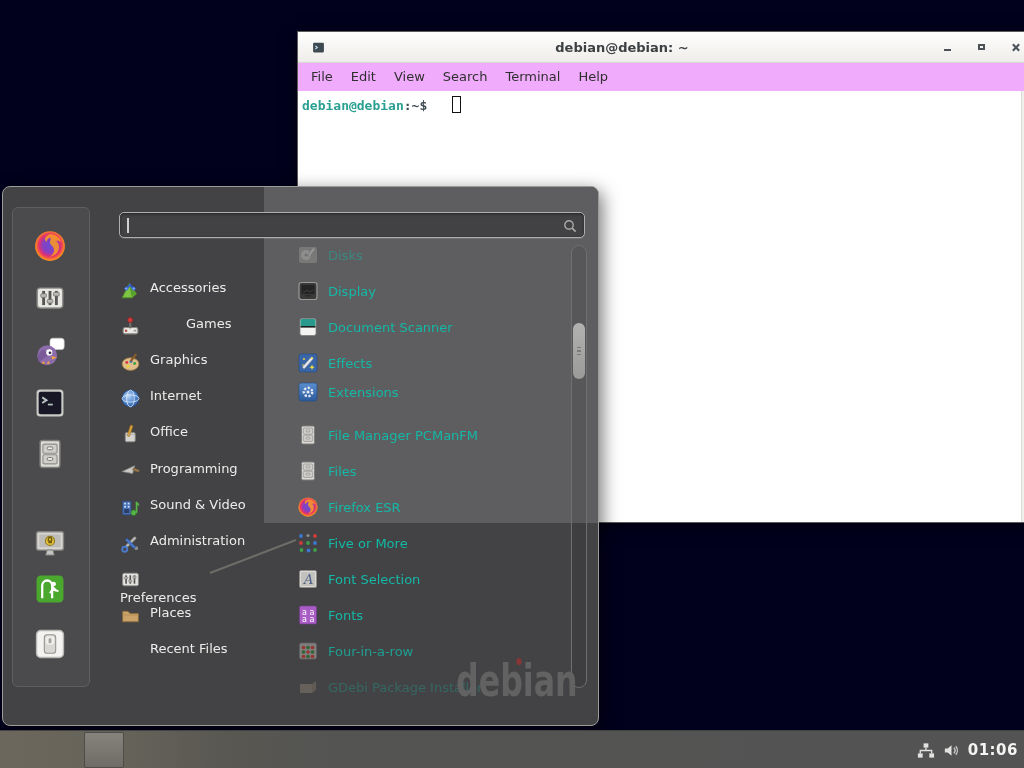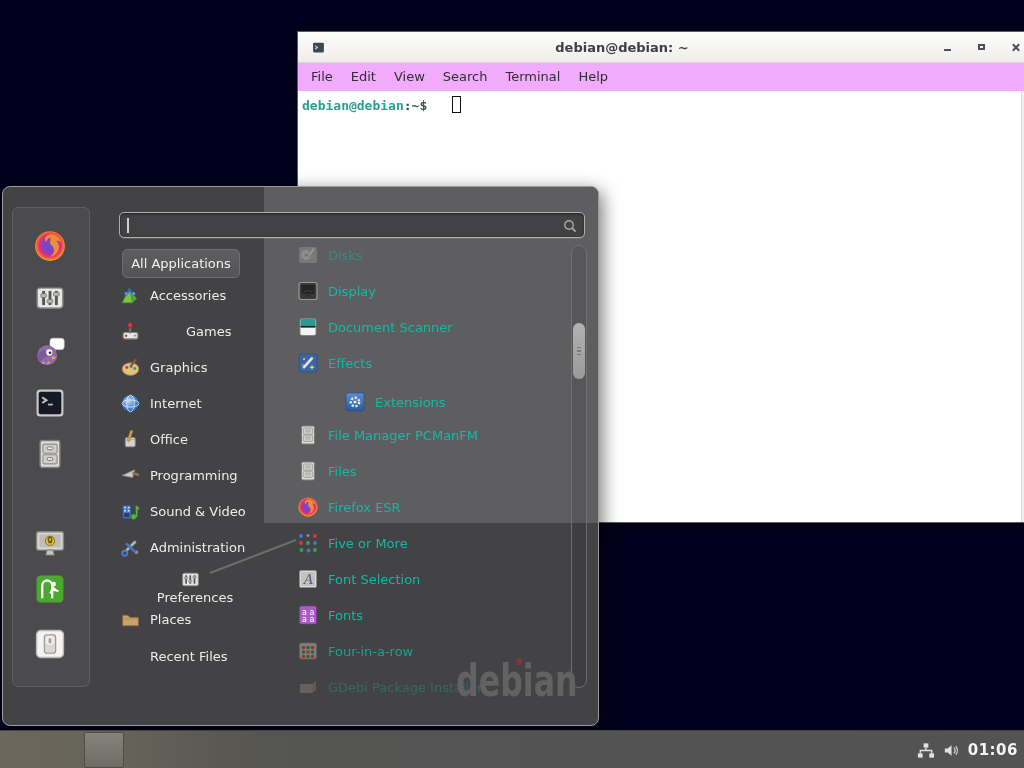--- a/index.html
+++ b/index.html
@@ -44,21 +44,21 @@
   .fav svg{width:34px;height:34px;display:block;}
   .searchbox{position:absolute;left:116px;top:25px;width:466px;height:26px;box-sizing:border-box;
              background:#424244;border:1px solid #aeaeac;border-radius:5px;
              box-shadow:inset 0 1px 3px rgba(0,0,0,.45), 0 1px 0 rgba(255,255,255,.12);}
   .caret{position:absolute;left:7px;top:5px;width:1.5px;height:15px;background:#cfcfcd;}
   .mag{position:absolute;right:6px;top:5px;width:16px;height:16px;}
   .mag svg{width:16px;height:16px;display:block;}
   .allapps{position:absolute;left:119px;top:62px;width:118px;height:29px;box-sizing:border-box;
            background:linear-gradient(#5e5e61,#545457);border:1px solid #6f6f71;border-radius:5px;
            color:#f2f2f0;font-size:13px;display:flex;align-items:center;justify-content:center;}
-  .cat-item{position:absolute;left:117px;width:150px;height:30px;display:flex;align-items:center;
+  .cat-item{position:absolute;left:117px;width:150px;height:30px;display:flex;align-items:flex-start;
             color:#ececea;font-size:13px;}
   .cat-ico{width:21px;height:21px;margin-right:9px;flex:none;}
   .cat-ico svg{width:21px;height:21px;display:block;}
   #applist{position:absolute;left:261px;top:51px;width:307px;height:463px;overflow:hidden;}
   .app-row{position:absolute;left:0;width:300px;height:36px;display:flex;align-items:center;
            padding-left:33px;box-sizing:border-box;color:#14b8a6;font-size:13px;}
   .app-ico{width:22px;height:22px;margin-right:9px;flex:none;}
   .app-ico svg{width:22px;height:22px;display:block;}
   .app-row.faded{opacity:.45;} .app-row.dim{opacity:.78;} .app-row.ghost{opacity:.3;}
   .sbar{position:absolute;left:568px;top:58px;width:16px;height:443px;box-sizing:border-box;
@@ -197,21 +197,20 @@
       </aside>
     <div class="searchbox">
       <span class="caret"></span>
       <span class="mag">
           <svg viewBox="0 0 16 16">
             <circle cx="7" cy="7" r="4.2" fill="none" stroke="#a9a9a6" stroke-width="1.4"></circle>
             <path d="M10.2 10.2 L13.6 13.6" stroke="#a9a9a6" stroke-width="1.7"></path>
           </svg>
         </span>
     </div>
-    <div class="allapps">All Applications</div>
     <div id="catlist">
         <div class="cat-item" style="top: 93px;">
           <span class="cat-ico">
             <svg viewBox="0 0 20 20">
               <path d="M2 17 L9 3 L12 17 Z" fill="#7ec544" stroke="#4d8a22" stroke-width=".8"></path>
               <path d="M12 17 L9 3 L16 13 Z" fill="#5aa32c"></path>
               <path d="M6 9 l3.5-4.5 L13 9" fill="none" stroke="#2f5bd8" stroke-width="1.6"></path>
               <circle cx="6" cy="8.2" r="1.5" fill="#7fa7ff" stroke="#2f5bd8" stroke-width=".7"></circle>
               <circle cx="13" cy="8.2" r="1.5" fill="#7fa7ff" stroke="#2f5bd8" stroke-width=".7"></circle>
             </svg>
@@ -373,21 +372,21 @@
               <rect x="2" y="2" width="18" height="18" rx="2" fill="#3a66a8" stroke="#24477c" stroke-width=".6"></rect>
               <rect x="9.5" y="4" width="2.6" height="14" rx="1" transform="rotate(42 11 11)" fill="#e8e8ea" stroke="#9a9aa8" stroke-width=".5"></rect>
               <circle cx="7" cy="7" r="1" fill="#f2d23a"></circle>
               <circle cx="15" cy="6" r=".9" fill="#f2d23a"></circle>
               <circle cx="6" cy="13" r=".8" fill="#f2d23a"></circle>
               <path d="M15 12.5 l.8 1.9 1.9.8 -1.9.8 -.8 1.9 -.8-1.9 -1.9-.8 1.9-.8 z" fill="#f2e23a"></path>
             </svg>
           </span>
           <span>Effects</span>
         </div>
-        <div class="app-row normal" style="top: 146px; margin-left: 47px;">
+        <div class="app-row normal" style="top: 136px;">
           <span class="app-ico">
             <svg viewBox="0 0 22 22">
               <defs>
                 <linearGradient id="exg" x1="0" y1="0" x2="0" y2="1">
                   <stop offset="0" stop-color="#5a8fd0"></stop>
                   <stop offset="1" stop-color="#2c5a9a"></stop>
                 </linearGradient>
               </defs>
               <rect x="2" y="2" width="18" height="18" rx="2" fill="url(#exg)" stroke="#1f4a88" stroke-width=".6"></rect>
               <circle cx="11" cy="11" r="4.2" fill="none" stroke="#e4e9f2" stroke-width="2.4" stroke-dasharray="2.2 1.6"></circle>

